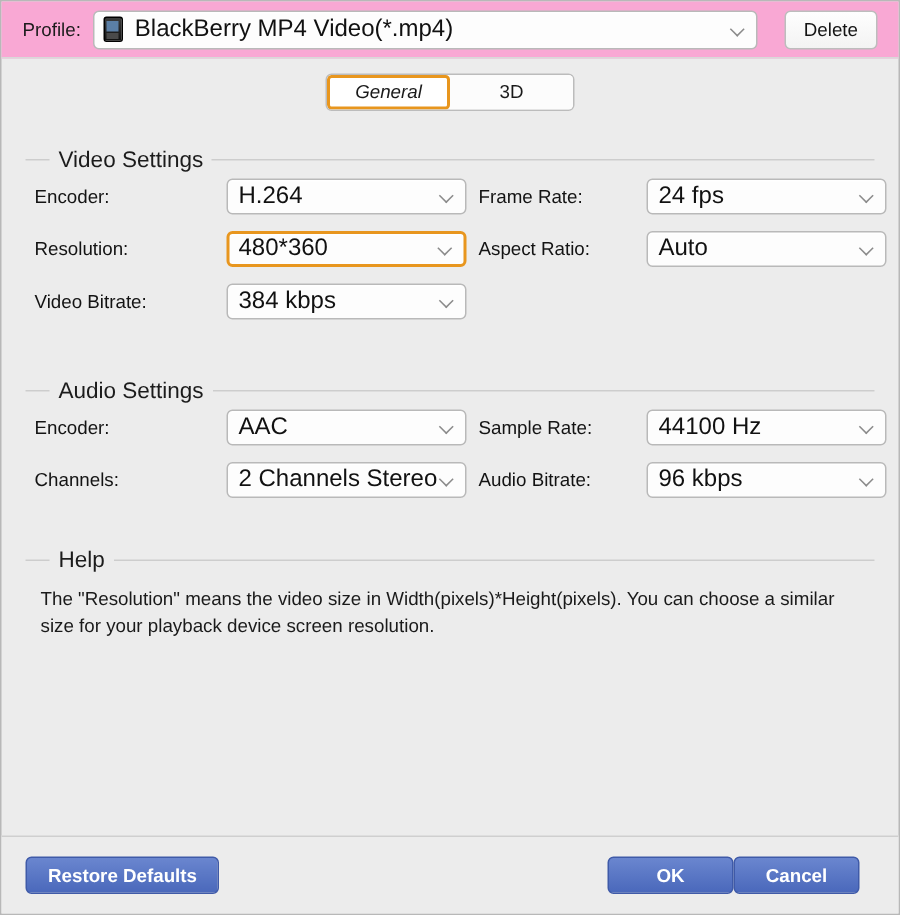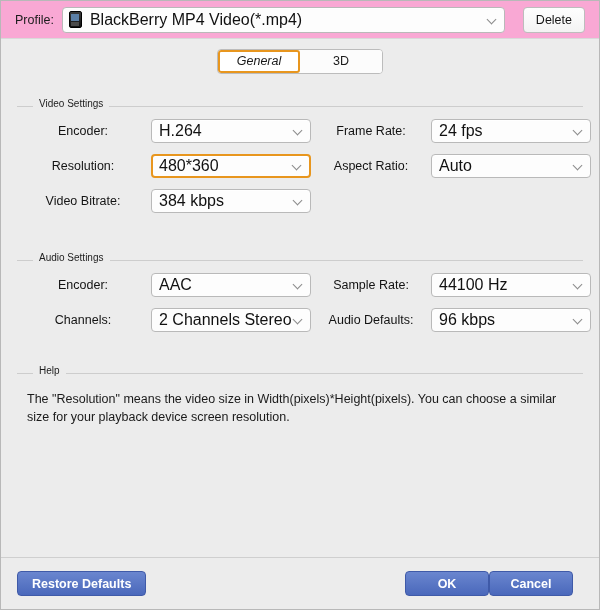--- a/index.html
+++ b/index.html
@@ -193,35 +193,35 @@
     position: absolute;
     left: 0; right: 0; top: 9px;
     height: 1px;
     background: #cdcdcd;
   }
   .groupbox > .gb-title {
     position: absolute;
     left: 16px; top: 1px;
     background: #ececec;
     padding: 0 6px;
-    font-size: 10px;
+    font-size: 15px;
     color: #1c1c1c;
   }
 
   .field-grid {
     display: grid;
     grid-template-columns: 120px 160px 104px 160px;
     column-gap: 8px;
     row-gap: 11px;
     align-items: center;
   }
   .flabel {
     font-size: 12.5px;
     color: #131313;
-    text-align: center;
+    text-align: left;
     white-space: nowrap;
   }
 
   
   #help-box { margin-top: 22px; }
   #help-text {
     font-size: 12.5px;
     color: #1a1a1a;
     line-height: 1.45;
     padding: 4px 4px 0 4px;
@@ -328,21 +328,21 @@
         <div class="combo">
           <span>44100 Hz</span>
           <span class="chev"></span>
         </div>
 
         <div class="flabel">Channels:</div>
         <div class="combo">
           <span>2 Channels Stereo</span>
           <span class="chev"></span>
         </div>
-        <div class="flabel">Audio Defaults:</div>
+        <div class="flabel">Audio Bitrate:</div>
         <div class="combo">
           <span>96 kbps</span>
           <span class="chev"></span>
         </div>
 
       </div>
     </div>
 
     <div class="groupbox" id="help-box">
       <div class="gb-line"></div>

